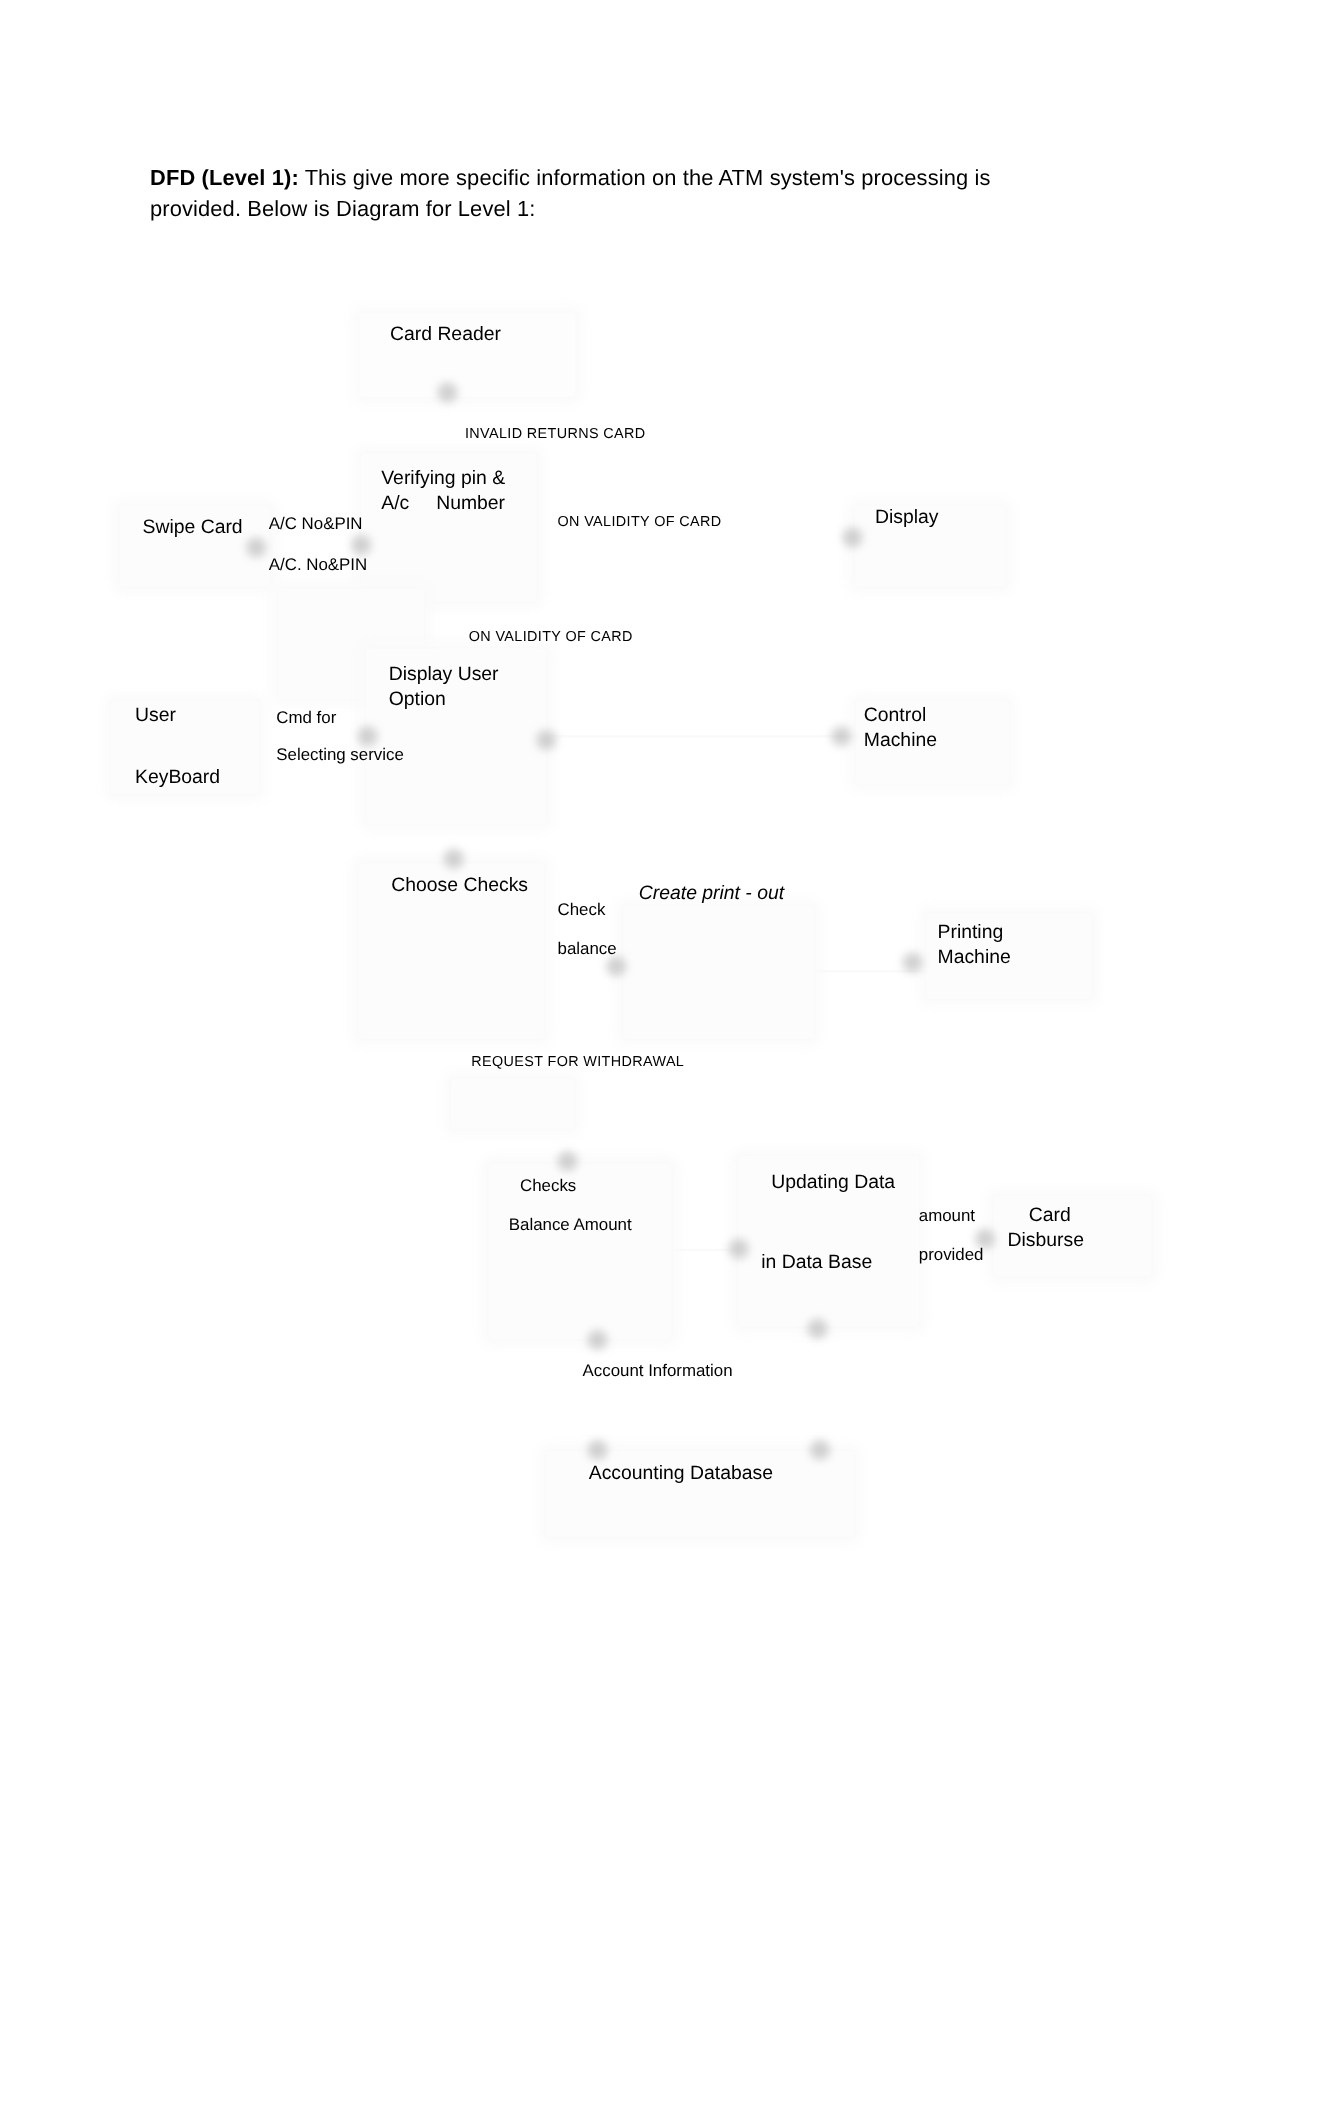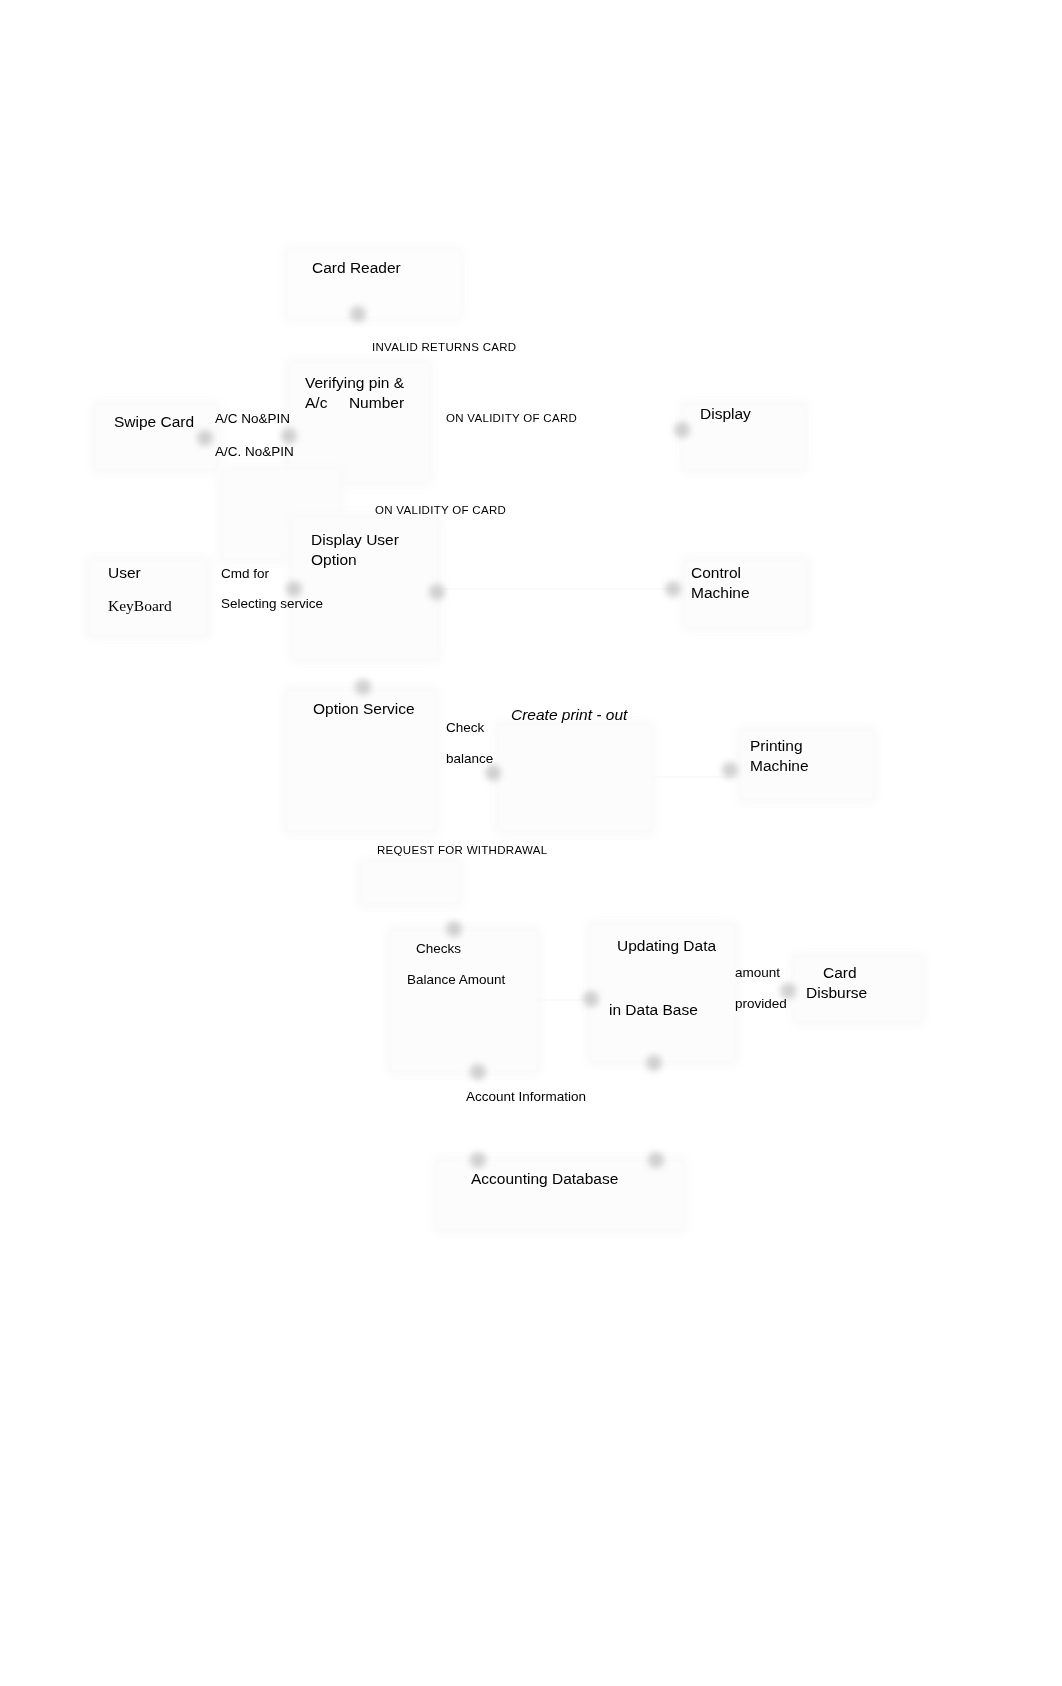--- a/index.html
+++ b/index.html
@@ -77,20 +77,21 @@
   }
   .lbl.big   { font-size: 15.5px; }
   .lbl.mid   { font-size: 13.5px; }
   .lbl.caps  { font-size: 11.5px; letter-spacing: 0.3px; }
 </style>
 </head>
 <body>
 
 <div class="page">
 
+  <p class="intro"><b>DFD (Level 1):</b><span> This give more specific information on the ATM system's processing is provided. Below is Diagram for Level 1:</span></p>
 
   <div class="diagram">
 
     <div class="ghost" style="left:287px;top:250px;width:172px;height:66px;"></div>
     <div class="ghost soft" style="left:288px;top:362px;width:140px;height:118px;"></div>
     <div class="ghost soft" style="left:95px;top:404px;width:120px;height:64px;"></div>
     <div class="ghost soft" style="left:683px;top:404px;width:120px;height:64px;"></div>
     <div class="ghost soft" style="left:222px;top:470px;width:116px;height:88px;"></div>
     <div class="ghost soft" style="left:292px;top:518px;width:144px;height:140px;"></div>
     <div class="ghost soft" style="left:88px;top:560px;width:118px;height:74px;"></div>
@@ -141,29 +142,29 @@
     <div class="lbl caps" style="left:446px;top:411px;">ON VALIDITY OF CARD</div>
 
     <div class="lbl big" style="left:700px;top:404px;">Display</div>
 
     <div class="lbl caps" style="left:375px;top:503px;">ON VALIDITY OF CARD</div>
 
     <div class="lbl big" style="left:311px;top:530px;">Display User</div>
     <div class="lbl big" style="left:311px;top:550px;">Option</div>
 
     <div class="lbl big" style="left:108px;top:563px;">User</div>
-    <div class="lbl big" style="left:108px;top:596px;font-family:Liberation Serif, serif;">KeyBoard</div>
+    <div class="lbl big" style="left:108px;top:612px;">KeyBoard</div>
 
     <div class="lbl mid" style="left:221px;top:565px;">Cmd for</div>
     <div class="lbl mid" style="left:221px;top:595px;">Selecting service</div>
 
     <div class="lbl big" style="left:691px;top:563px;">Control</div>
     <div class="lbl big" style="left:691px;top:583px;">Machine</div>
 
-    <div class="lbl big" style="left:313px;top:699px;">Option Service</div>
+    <div class="lbl big" style="left:313px;top:699px;">Choose Checks</div>
 
     <div class="lbl mid" style="left:446px;top:719px;">Check</div>
     <div class="lbl mid" style="left:446px;top:750px;">balance</div>
 
     <div class="lbl big" style="left:511px;top:705px;font-style:italic;">Create print - out</div>
 
     <div class="lbl big" style="left:750px;top:736px;">Printing</div>
     <div class="lbl big" style="left:750px;top:756px;">Machine</div>
 
     <div class="lbl caps" style="left:377px;top:843px;">REQUEST FOR WITHDRAWAL</div>

